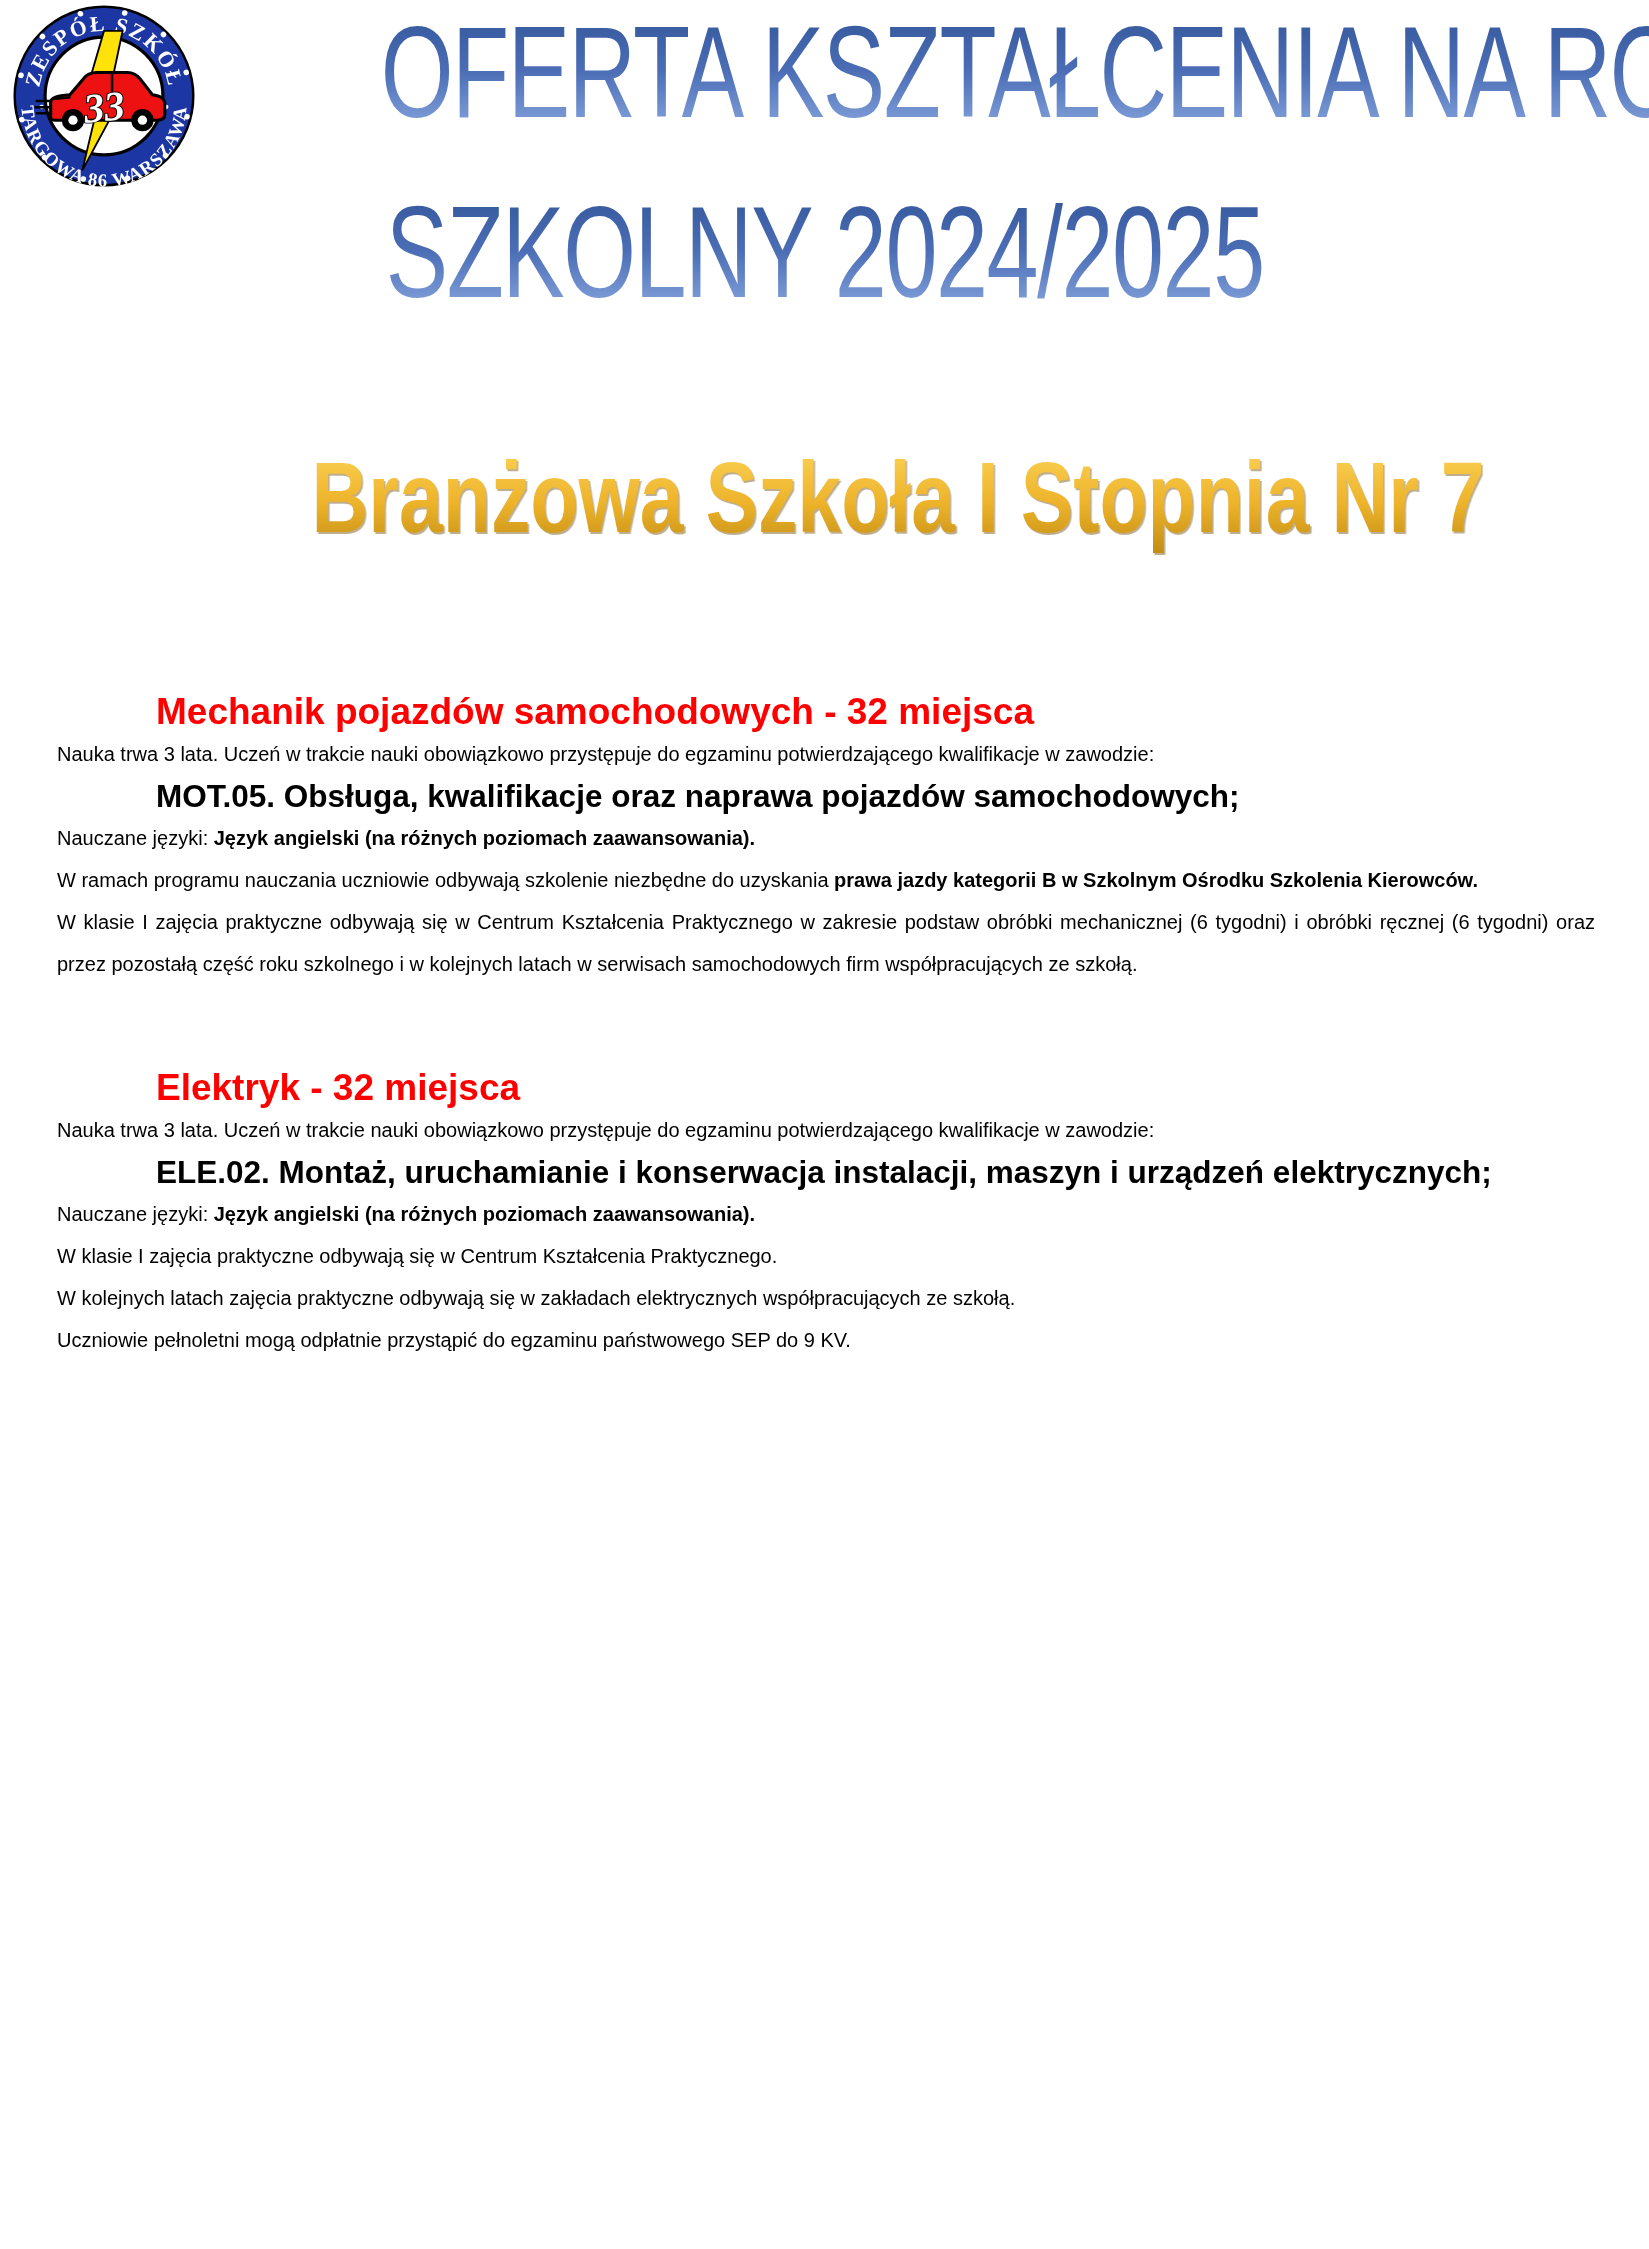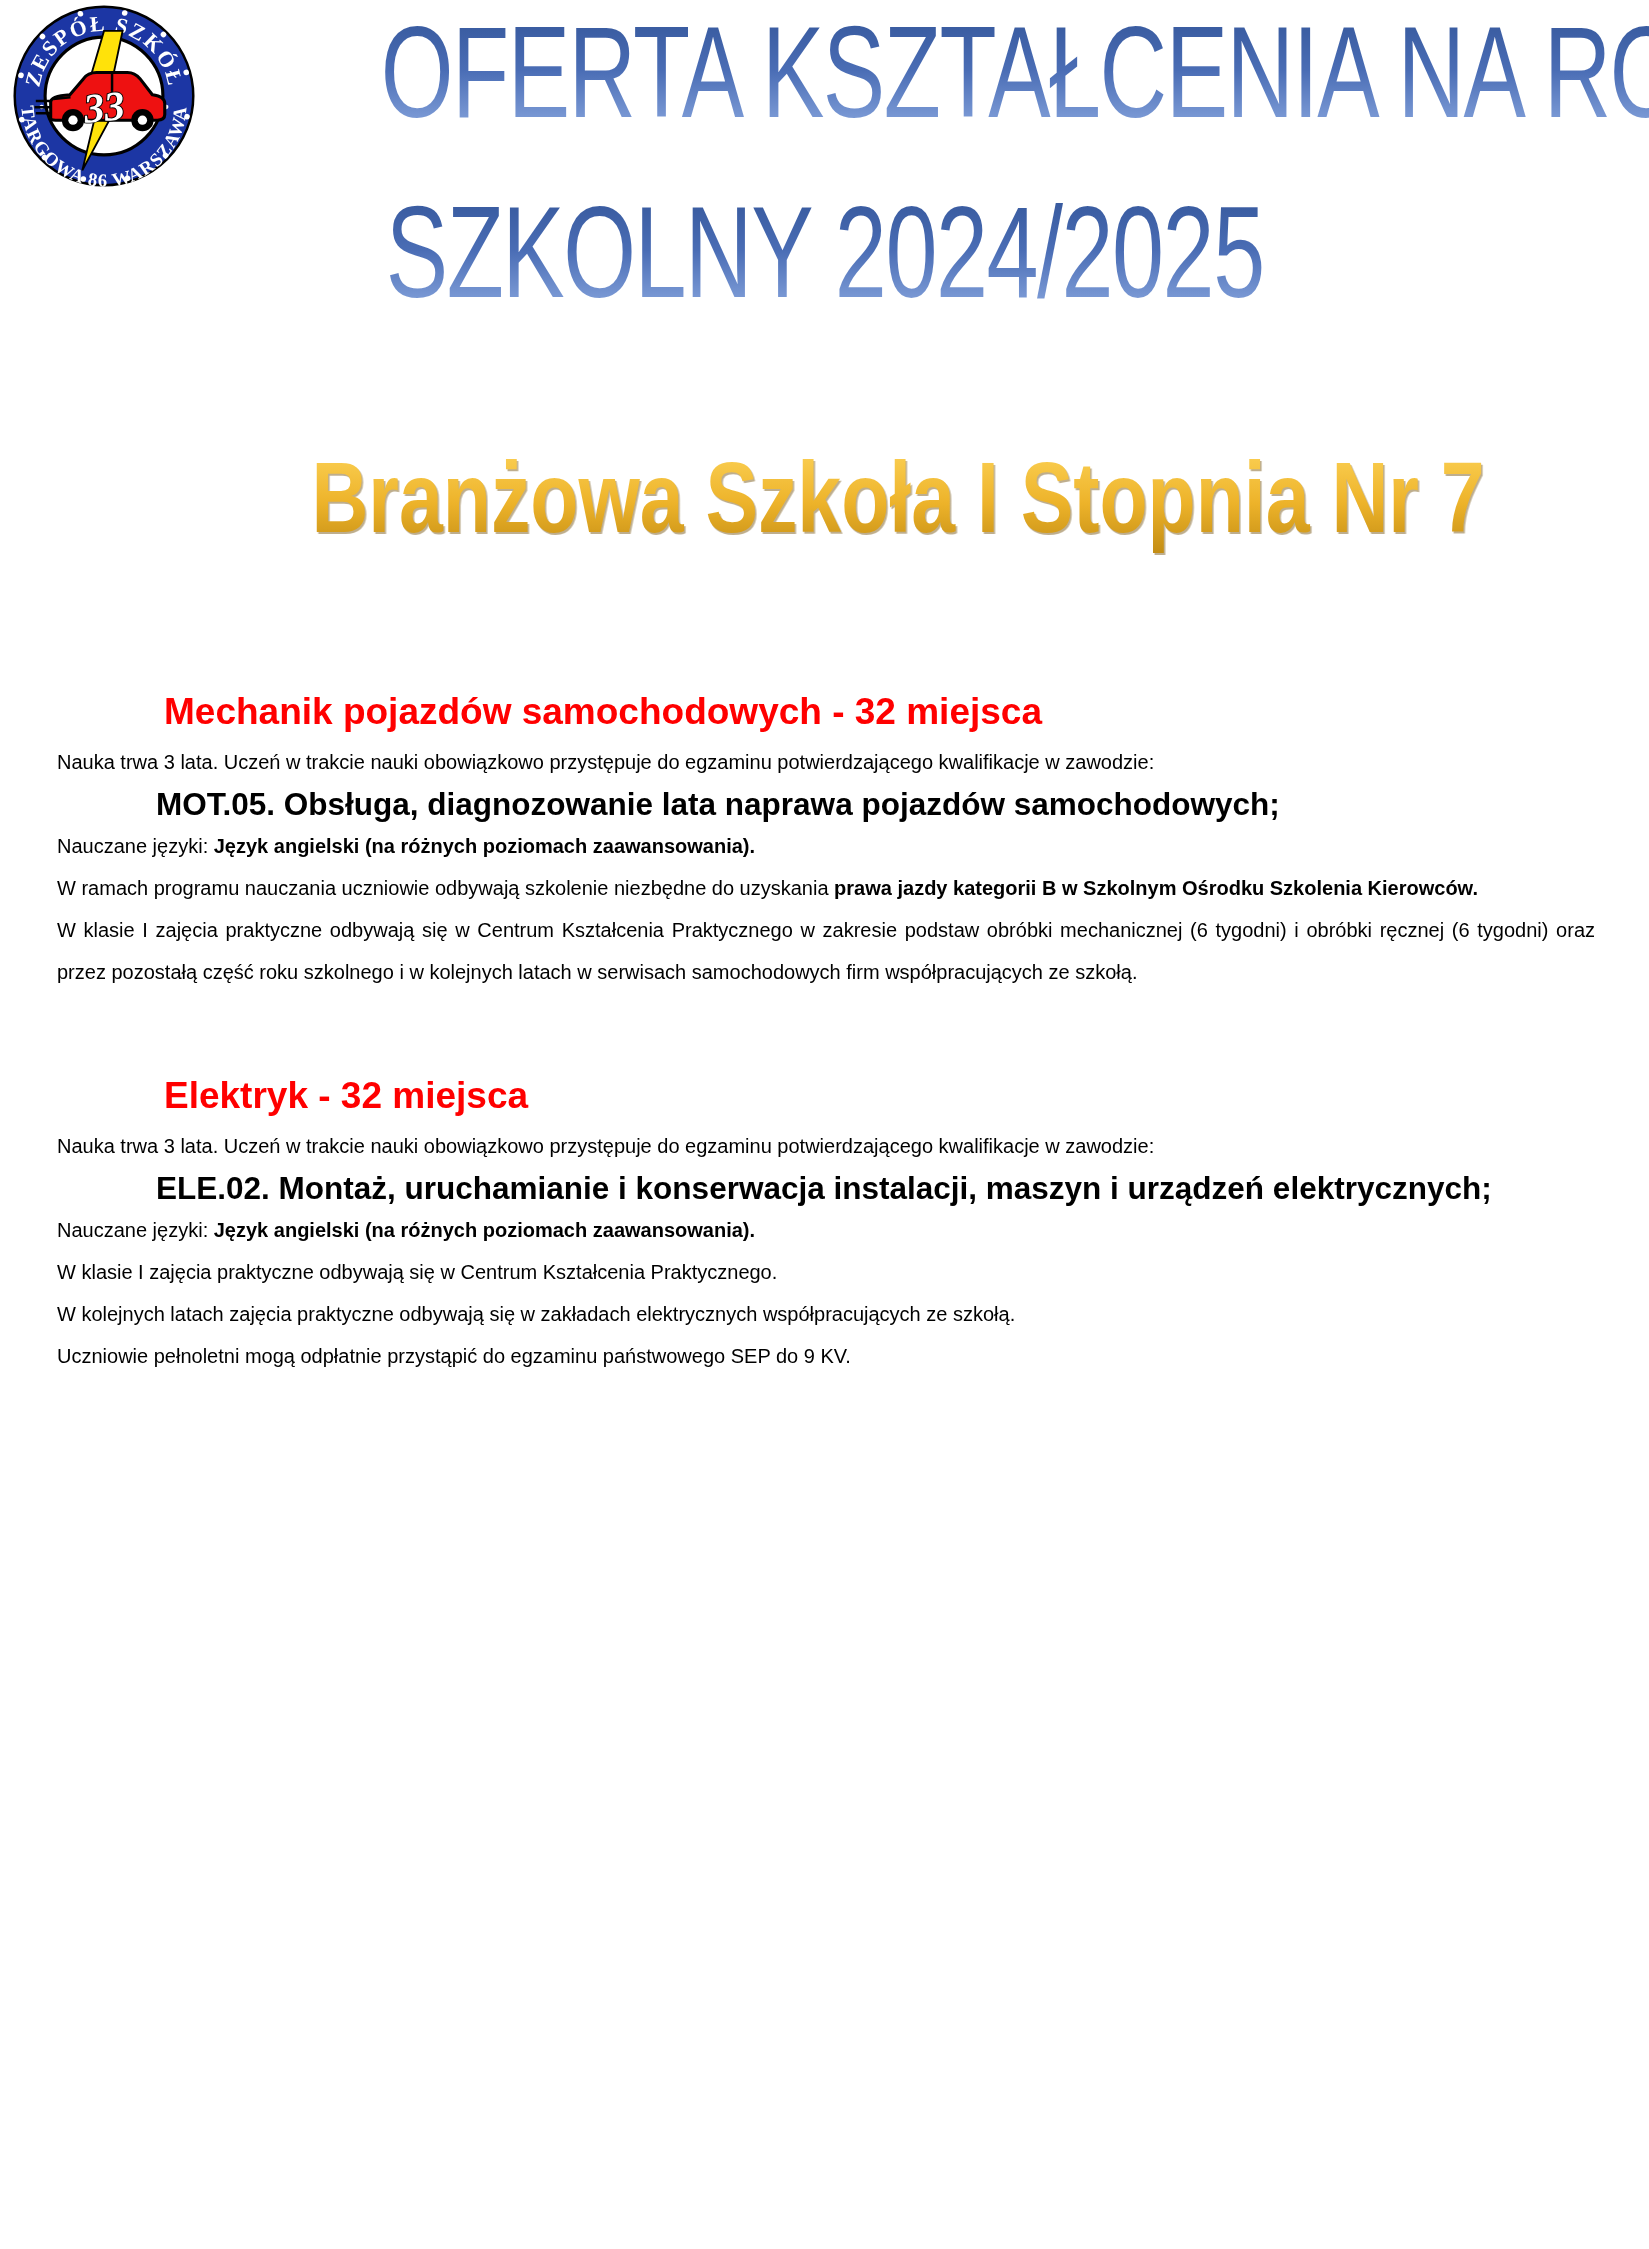--- a/index.html
+++ b/index.html
@@ -39,21 +39,21 @@
     transform:scaleX(.78);
     background:linear-gradient(180deg,var(--gold_light,#ffd75e) 0%,var(--gold_mid,#edb32a) 55%,var(--gold_dark,#c08a12) 100%);
     -webkit-background-clip:text;background-clip:text;color:transparent;
     filter:drop-shadow(2.1px 2.7px 0.7px rgba(110,75,5,.45));
   }
 
   
   .doc{margin:0 55px 0 57px;}
   .course-heading{
     font-size:37px;font-weight:700;color:var(--heading_red,#ff0000);
-    margin:8px;padding-left:99px;line-height:42px;
+    margin:0;padding-left:99px;line-height:42px;
   }
   p.body{
     font-size:20px;line-height:42px;margin:0;
   }
   p.just{text-align:justify;text-align-last:left;}
   p.qual{padding-left:99px;font-weight:700;font-size:31.5px;}
   .mt-150{margin-top:103px;} .mt-120{margin-top:82px;} .mt-100{margin-top:68px;}
   .mt-80{margin-top:55px;} .mt-58{margin-top:40px;} .mt-50{margin-top:34px;}
   .mt-48{margin-top:33px;} .mt-46{margin-top:31.5px;} .mt-36{margin-top:25px;} .mt-16{margin-top:11px;}
   .closing{margin-top:130px;font-weight:700;line-height:45px;}
@@ -117,21 +117,21 @@
 </header>
 
 <div class="school-name">
   <span class="gold-text">Branżowa Szkoła I Stopnia Nr 7</span>
 </div>
 
 <main class="doc">
 
   <h2 class="course-heading mt-150">Mechanik pojazdów samochodowych - 32 miejsca</h2>
   <p class="body just mt-100"><span>Nauka trwa 3 lata. Uczeń w trakcie nauki obowiązkowo przystępuje do egzaminu potwierdzającego kwalifikacje w zawodzie:</span></p>
-  <p class="body qual mt-50"><span class="b">MOT.05. Obsługa, diagnozowanie lata naprawa pojazdów samochodowych;</span></p>
+  <p class="body qual mt-50"><span class="b">MOT.05. Obsługa, kwalifikacje oraz naprawa pojazdów samochodowych;</span></p>
   <p class="body mt-16"><span>Nauczane języki: </span><span class="b">Język angielski (na różnych poziomach zaawansowania).</span></p>
   <p class="body just mt-48"><span>W ramach programu nauczania uczniowie odbywają szkolenie niezbędne do uzyskania </span><span class="b">prawa jazdy kategorii B w Szkolnym Ośrodku Szkolenia Kierowców.</span></p>
   <p class="body just mt-48"><span>W klasie I zajęcia praktyczne odbywają się w Centrum Kształcenia Praktycznego w zakresie podstaw obróbki mechanicznej (6 tygodni) i obróbki ręcznej (6 tygodni) oraz przez pozostałą część roku szkolnego i w kolejnych latach w serwisach samochodowych firm współpracujących ze szkołą.</span></p>
 
   <h2 class="course-heading mt-120">Elektryk - 32 miejsca</h2>
   <p class="body just mt-100"><span>Nauka trwa 3 lata. Uczeń w trakcie nauki obowiązkowo przystępuje do egzaminu potwierdzającego kwalifikacje w zawodzie:</span></p>
   <p class="body qual mt-48"><span class="b">ELE.02. Montaż, uruchamianie i konserwacja instalacji, maszyn i urządzeń elektrycznych;</span></p>
   <p class="body mt-80"><span>Nauczane języki: </span><span class="b">Język angielski (na różnych poziomach zaawansowania).</span></p>
   <p class="body mt-58"><span>W klasie I zajęcia praktyczne odbywają się w Centrum Kształcenia Praktycznego.</span></p>
   <p class="body mt-36"><span>W kolejnych latach zajęcia praktyczne odbywają się w zakładach elektrycznych współpracujących ze szkołą.</span></p>

